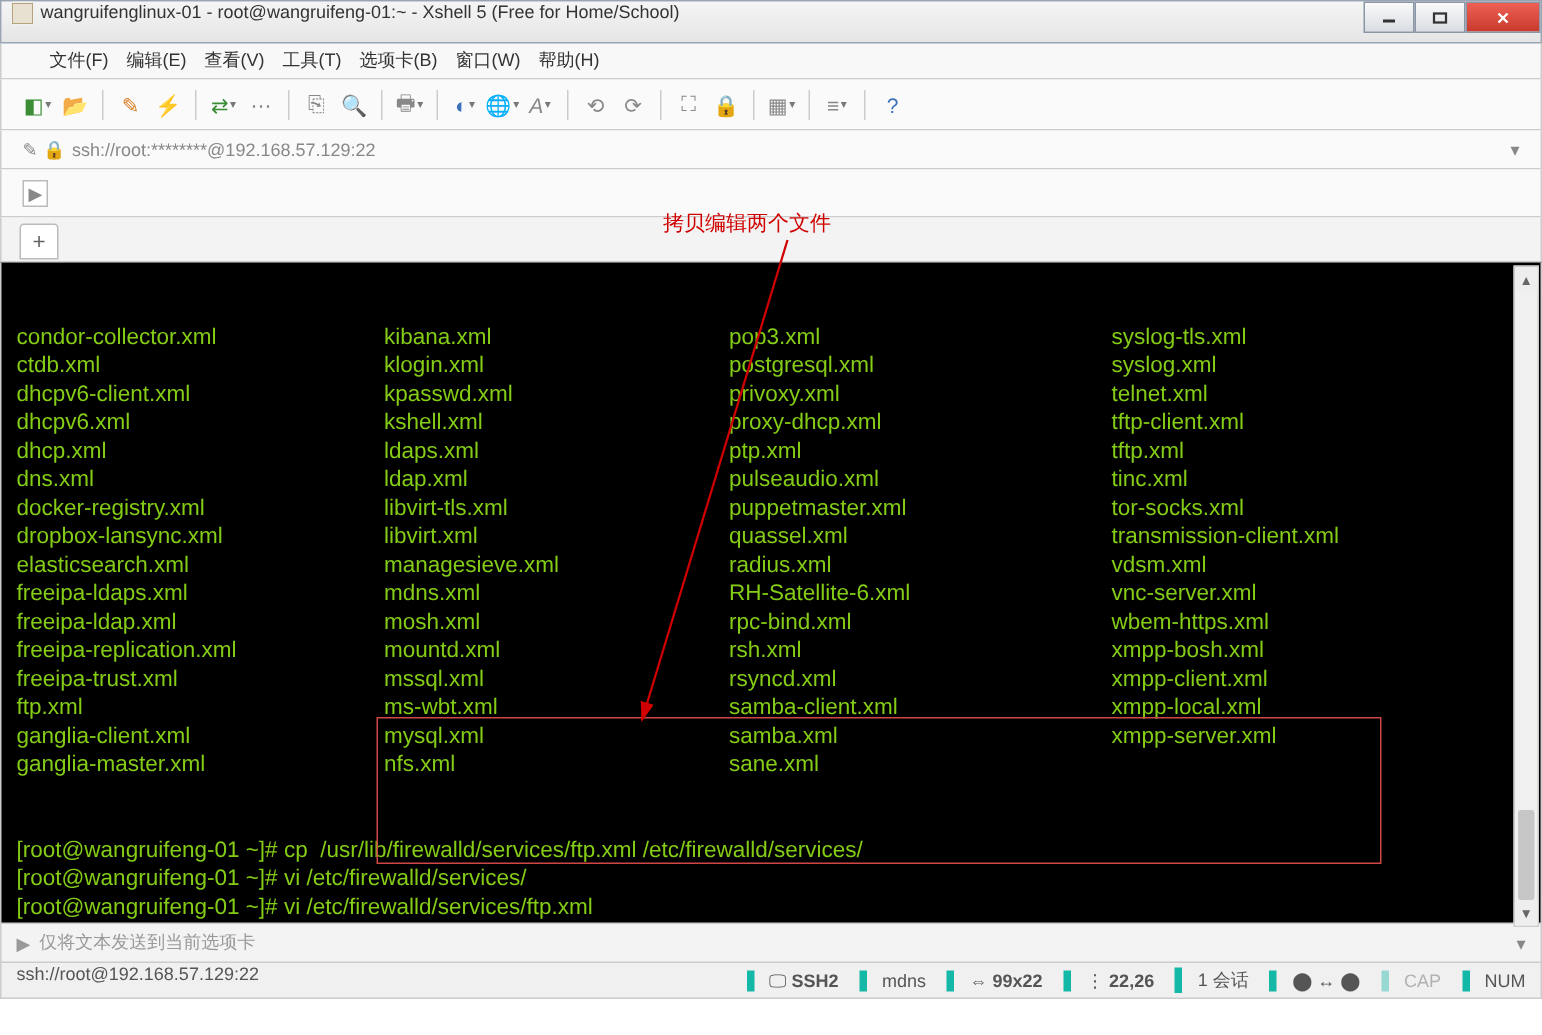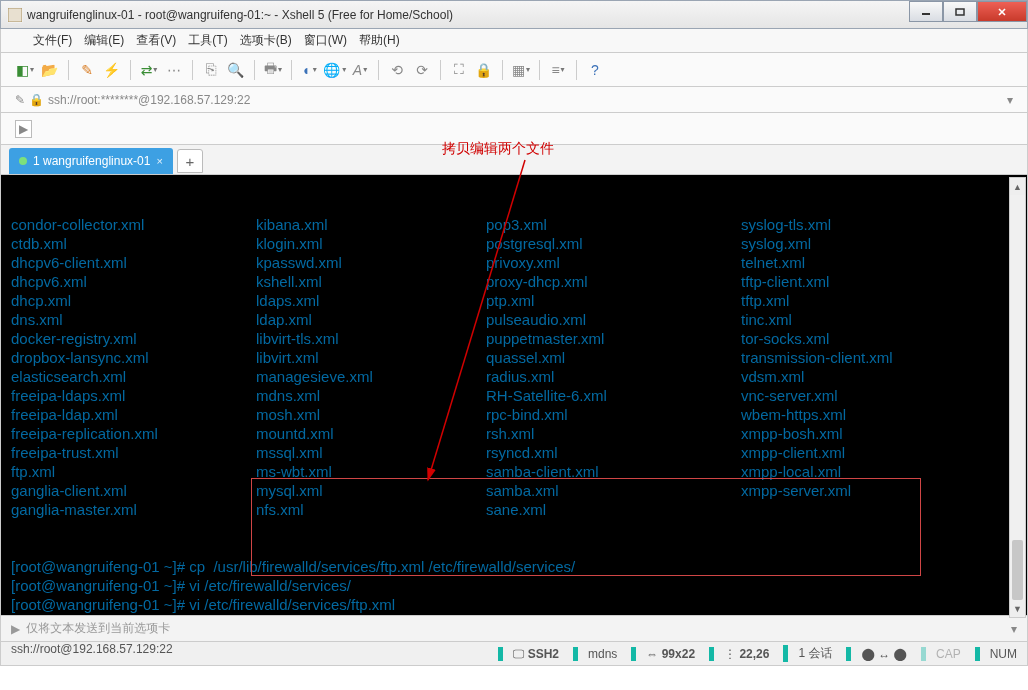--- a/index.html
+++ b/index.html
@@ -1,19 +1,19 @@
 <!DOCTYPE html>
 <html><head>
 <meta charset="utf-8">
 <style>
 * { margin: 0; padding: 0; box-sizing: border-box; font-family: "Microsoft YaHei", Tahoma, sans-serif; }
 body { width: 1028px; height: 690px; background: #fff; overflow: hidden; position: relative; }
 
 
-.titlebar { height: 29px; background: linear-gradient(#f5f5f5,#e5e5e5); border: 1px solid #9aa5b3; display: flex; align-items: center; padding: 0 6px; font-size: 12px; position: relative; }
+.titlebar { height: 29px; background: linear-gradient(#f5f5f5,#e5e5e5); border: 1px solid #9aa5b3; display: flex; padding: 0 6px; font-size: 12px; position: relative; }
 .titlebar .icon { width: 16px; height: 16px; background: #f0f0f0; margin-right: 4px; border-radius: 2px; display: flex; align-items: center; justify-content: center; }
 .titlebar .title-text { color: #333; }
 .win-buttons { position: absolute; right: 0; top: 0; display: flex; }
 .win-btn { width: 34px; height: 21px; display: flex; align-items: center; justify-content: center; border: 1px solid #8a96a6; background: linear-gradient(#f9f9f9,#d9dde3); font-size: 11px; }
 .win-btn.close { background: linear-gradient(#ee6055,#c83a2b); color: #fff; width: 50px; }
 .win-btn svg { width: 12px; height: 10px; }
 
 
 .menubar { height: 24px; background: #f8f8f8; border: 1px solid #ccc; border-top: none; display: flex; align-items: center; padding: 0 32px; font-size: 12px; gap: 12px; }
 .menubar .menu-item { color: #333; cursor: pointer; }
@@ -35,21 +35,21 @@
 .infobar { height: 32px; background: #fafafa; border: 1px solid #ccc; border-top: none; display: flex; align-items: center; padding: 0 14px; font-size: 12px; color: #888; gap: 6px; }
 
 
 .tabbar { height: 30px; background: #f3f3f3; border: 1px solid #ccc; border-top: none; display: flex; align-items: flex-end; padding: 0 8px; }
 .tab { height: 26px; padding: 0 10px; background: #3da0e3; color: #fff; font-size: 12px; display: flex; align-items: center; border-radius: 3px 3px 0 0; gap: 6px; cursor: pointer; }
 .tab .dot { width: 8px; height: 8px; background: #7de07d; border-radius: 50%; }
 .tab .x { font-size: 11px; opacity: .85; }
 .newtab { width: 26px; height: 24px; border: 1px solid #bbb; background: #fff; margin-left: 4px; display: flex; align-items: center; justify-content: center; font-size: 15px; color: #666; border-radius: 3px 3px 0 0; cursor: pointer; margin-bottom: 1px; }
 
 
-.terminal { background: #000; height: 441px; border: 1px solid #ccc; border-top: none; font-family: "Courier New", monospace; font-size: 15px; color: #0369a1; line-height: 19px; padding: 2px 10px; white-space: pre; overflow: hidden; position: relative; }
+.terminal { background: #000; height: 441px; border: 1px solid #ccc; border-top: none; font-family: "Courier New", monospace; font-size: 15px; color: #84cc16; line-height: 19px; padding: 2px 10px; white-space: pre; overflow: hidden; position: relative; }
 .cols { display: grid; grid-template-columns: 245px 230px 255px auto; }
 .prompt-line { display: flex; align-items: flex-end; }
 .boxed { position: absolute; border: 1px solid #d04646; }
 
 
 .annotation { position: absolute; color: #d00000; font-size: 14px; font-family: "Microsoft YaHei"; z-index: 50; }
 .arrow-svg { position: absolute; z-index: 49; pointer-events: none; }
 
 
 .sendbar { height: 26px; background: #f3f3f3; border: 1px solid #ccc; border-top: none; display: flex; align-items: center; padding: 0 10px; font-size: 12px; color: #999; gap: 6px; }
@@ -143,25 +143,20 @@
   <span>🔒</span>
   <span style="flex:1">ssh://root:********@192.168.57.129:22</span>
   <span style="color:#888;">▾</span>
 </div>
 
 <div class="infobar">
   <span style="border:1px solid #bbb; padding:1px 3px; background:#fff;">▶</span>
 </div>
 
 <div class="tabbar">
-  <div class="tab">
-    <span class="dot"></span>
-    <span>1 wangruifenglinux-01</span>
-    <span class="x">×</span>
-  </div>
   <div class="newtab">+</div>
 </div>
 
 <div class="terminal">
   <div id="listing"><div class="cols"><span>condor-collector.xml</span><span>kibana.xml</span><span>pop3.xml</span><span>syslog-tls.xml</span></div><div class="cols"><span>ctdb.xml</span><span>klogin.xml</span><span>postgresql.xml</span><span>syslog.xml</span></div><div class="cols"><span>dhcpv6-client.xml</span><span>kpasswd.xml</span><span>privoxy.xml</span><span>telnet.xml</span></div><div class="cols"><span>dhcpv6.xml</span><span>kshell.xml</span><span>proxy-dhcp.xml</span><span>tftp-client.xml</span></div><div class="cols"><span>dhcp.xml</span><span>ldaps.xml</span><span>ptp.xml</span><span>tftp.xml</span></div><div class="cols"><span>dns.xml</span><span>ldap.xml</span><span>pulseaudio.xml</span><span>tinc.xml</span></div><div class="cols"><span>docker-registry.xml</span><span>libvirt-tls.xml</span><span>puppetmaster.xml</span><span>tor-socks.xml</span></div><div class="cols"><span>dropbox-lansync.xml</span><span>libvirt.xml</span><span>quassel.xml</span><span>transmission-client.xml</span></div><div class="cols"><span>elasticsearch.xml</span><span>managesieve.xml</span><span>radius.xml</span><span>vdsm.xml</span></div><div class="cols"><span>freeipa-ldaps.xml</span><span>mdns.xml</span><span>RH-Satellite-6.xml</span><span>vnc-server.xml</span></div><div class="cols"><span>freeipa-ldap.xml</span><span>mosh.xml</span><span>rpc-bind.xml</span><span>wbem-https.xml</span></div><div class="cols"><span>freeipa-replication.xml</span><span>mountd.xml</span><span>rsh.xml</span><span>xmpp-bosh.xml</span></div><div class="cols"><span>freeipa-trust.xml</span><span>mssql.xml</span><span>rsyncd.xml</span><span>xmpp-client.xml</span></div><div class="cols"><span>ftp.xml</span><span>ms-wbt.xml</span><span>samba-client.xml</span><span>xmpp-local.xml</span></div><div class="cols"><span>ganglia-client.xml</span><span>mysql.xml</span><span>samba.xml</span><span>xmpp-server.xml</span></div><div class="cols"><span>ganglia-master.xml</span><span>nfs.xml</span><span>sane.xml</span><span></span></div></div>
   <div id="cmds"><div class="prompt-line"><span>[root@wangruifeng-01 ~]# </span><span>cp  /usr/lib/firewalld/services/ftp.xml /etc/firewalld/services/</span></div><div class="prompt-line"><span>[root@wangruifeng-01 ~]# </span><span>vi /etc/firewalld/services/</span></div><div class="prompt-line"><span>[root@wangruifeng-01 ~]# </span><span>vi /etc/firewalld/services/ftp.xml</span></div><div class="prompt-line"><span>[root@wangruifeng-01 ~]# </span><span>cp /usr/lib/firewalld/zones/work.xml /etc/firewalld/zones/</span></div></div>
   <div class="boxed" style="left:250px; top:303px; width:670px; height:98px;"></div>
 </div>
 
 <div class="annotation" style="left:442px; top:140px;">拷贝编辑两个文件</div>

